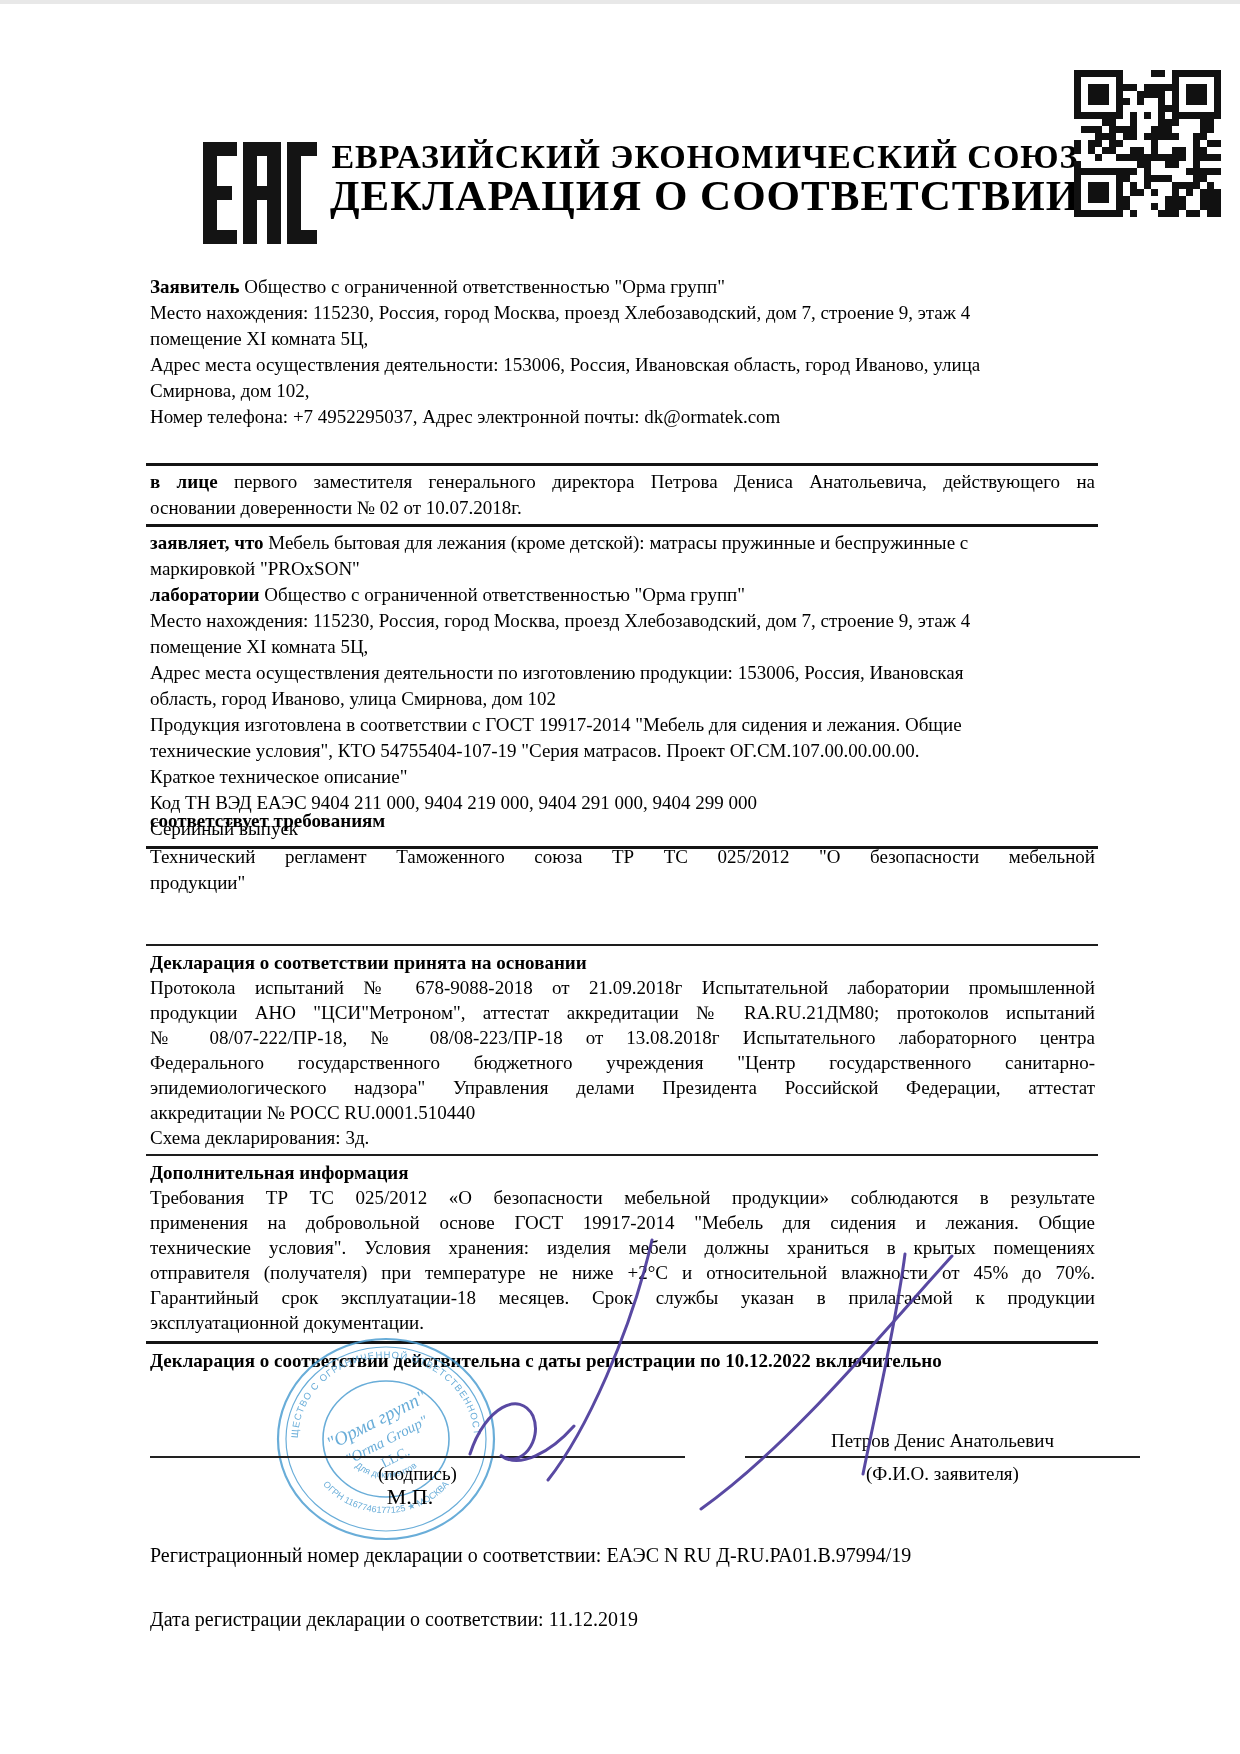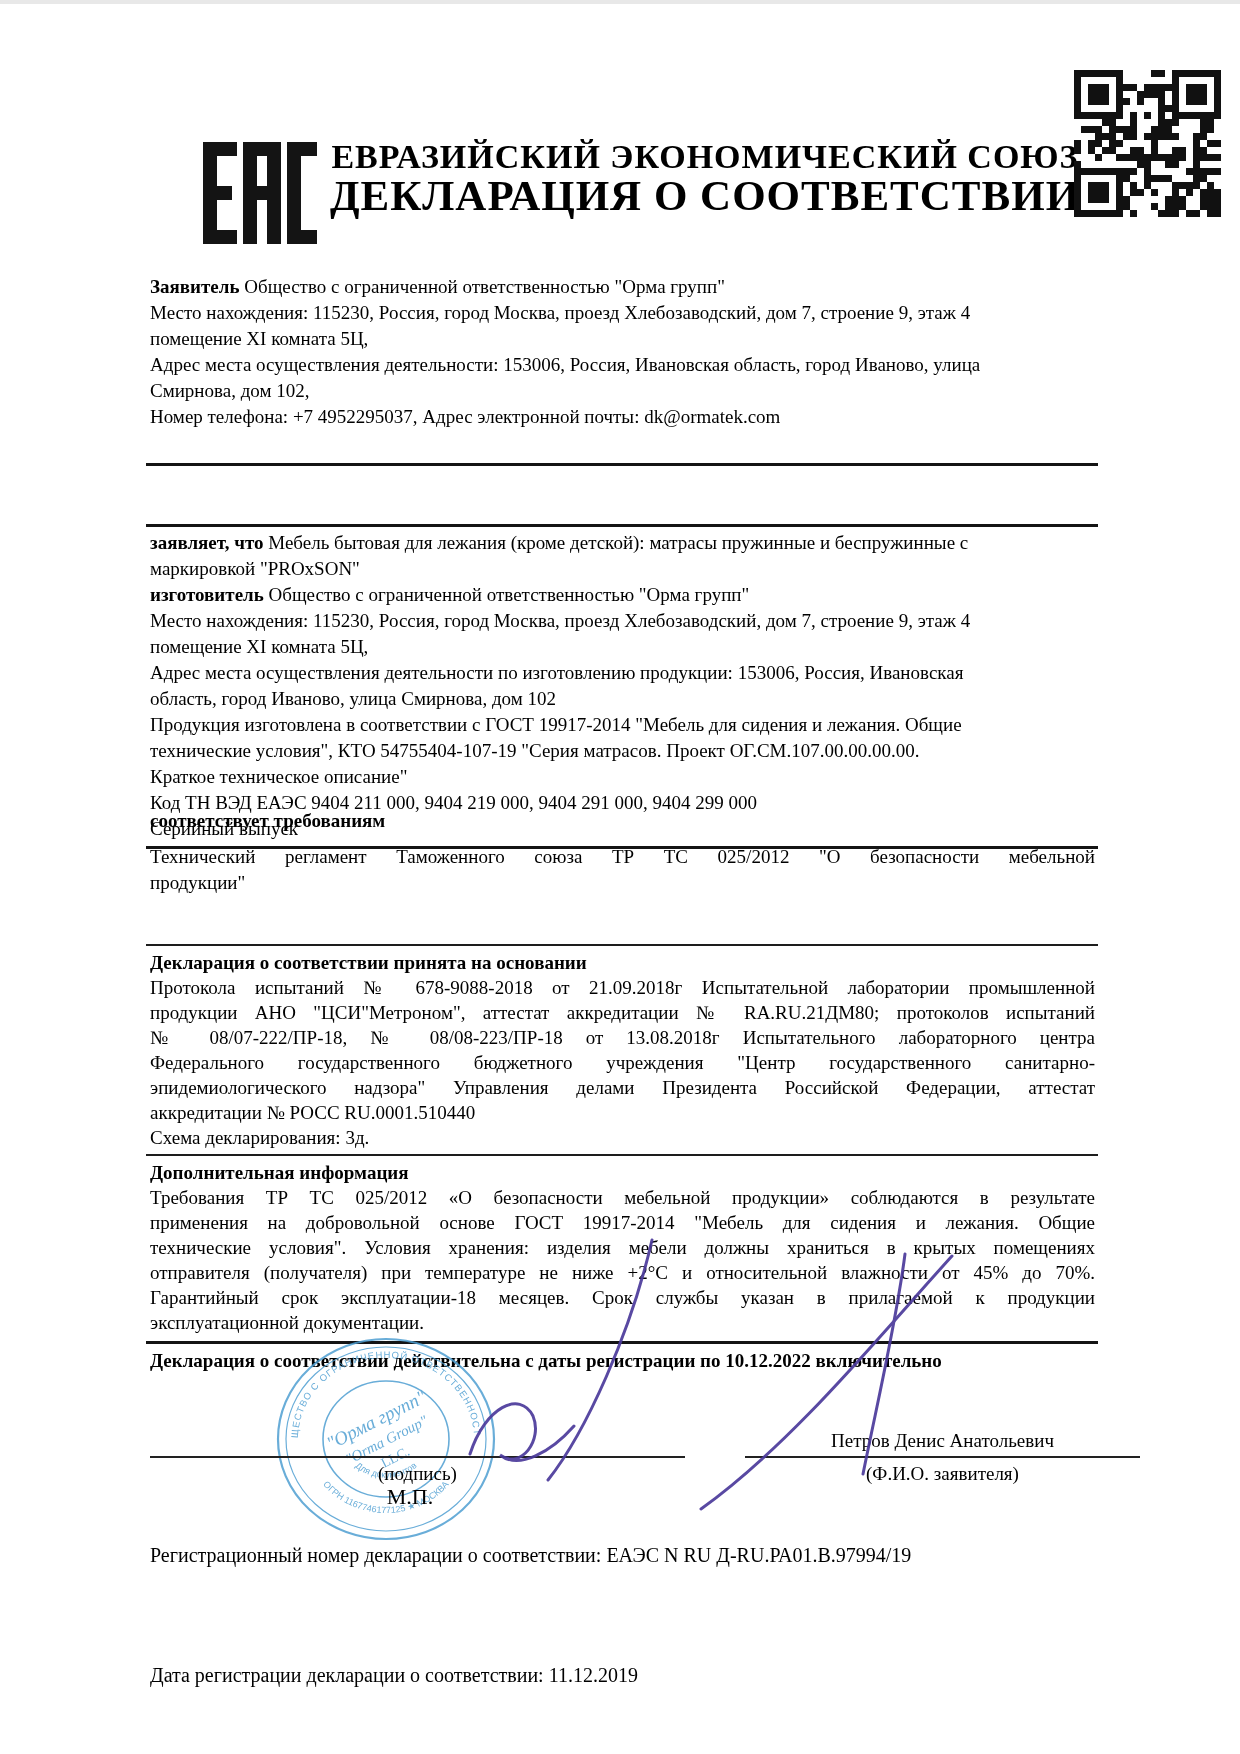--- a/index.html
+++ b/index.html
@@ -219,26 +219,30 @@
   <div class="sec" style="top:270px">
     <div class="line"><b>Заявитель</b> <span>Общество с ограниченной ответственностью "Орма групп"</span></div>
     <div class="line">Место нахождения: 115230, Россия, город Москва, проезд Хлебозаводский, дом 7, строение 9, этаж 4</div>
     <div class="line">помещение XI комната 5Ц,</div>
     <div class="line">Адрес места осуществления деятельности: 153006, Россия, Ивановская область, город Иваново, улица</div>
     <div class="line">Смирнова, дом 102,</div>
     <div class="line">Номер телефона: +7 4952295037, Адрес электронной почты: dk@ormatek.com</div>
   </div>
   <div class="rule thick" style="top:459px"></div>
 
+  <div class="sec" style="top:465px">
+    <div class="line j"><b>в лице</b> <span>первого заместителя генерального директора Петрова Дениса Анатольевича, действующего на</span></div>
+    <div class="line">основании доверенности № 02 от 10.07.2018г.</div>
+  </div>
   <div class="rule thick" style="top:520px"></div>
 
   <div class="sec" style="top:526px">
     <div class="line"><b>заявляет, что</b> <span>Мебель бытовая для лежания (кроме детской): матрасы пружинные и беспружинные с</span></div>
     <div class="line">маркировкой "PROxSON"</div>
-    <div class="line"><b>изготовитель</b> <span>Общество с ограниченной ответственностью "Орма групп"</span></div>
+    <div class="line"><b>лаборатории</b> <span>Общество с ограниченной ответственностью "Орма групп"</span></div>
     <div class="line">Место нахождения: 115230, Россия, город Москва, проезд Хлебозаводский, дом 7, строение 9, этаж 4</div>
     <div class="line">помещение XI комната 5Ц,</div>
     <div class="line">Адрес места осуществления деятельности по изготовлению продукции: 153006, Россия, Ивановская</div>
     <div class="line">область, город Иваново, улица Смирнова, дом 102</div>
     <div class="line">Продукция изготовлена в соответствии с ГОСТ 19917-2014 "Мебель для сидения и лежания. Общие</div>
     <div class="line">технические условия", КТО 54755404-107-19 "Серия матрасов. Проект ОГ.СМ.107.00.00.00.00.</div>
     <div class="line">Краткое техническое описание"</div>
     <div class="line">Код ТН ВЭД ЕАЭС 9404 211 000, 9404 219 000, 9404 291 000, 9404 299 000</div>
     <div class="line">Серийный выпуск</div>
   </div>
@@ -315,18 +319,18 @@
       <path d="M 252 38 C 231 130 186 230 148 278"></path>
       <path d="M 552 54 C 481 132 392 242 301 307"></path>
       <path d="M 505 52 C 496 122 477 202 463 272"></path>
     </g>
   </svg>
 
   <div class="regline" style="top:1540px">
     <span>Регистрационный номер декларации о соответствии:</span>
     <span>ЕАЭС N RU Д-RU.РА01.В.97994/19</span>
   </div>
-  <div class="regline" style="top:1660px">
+  <div class="regline" style="top:1604px">
     <span>Дата регистрации декларации о соответствии:</span>
     <span>11.12.2019</span>
   </div>
 
 </div>
 
 </body></html>

